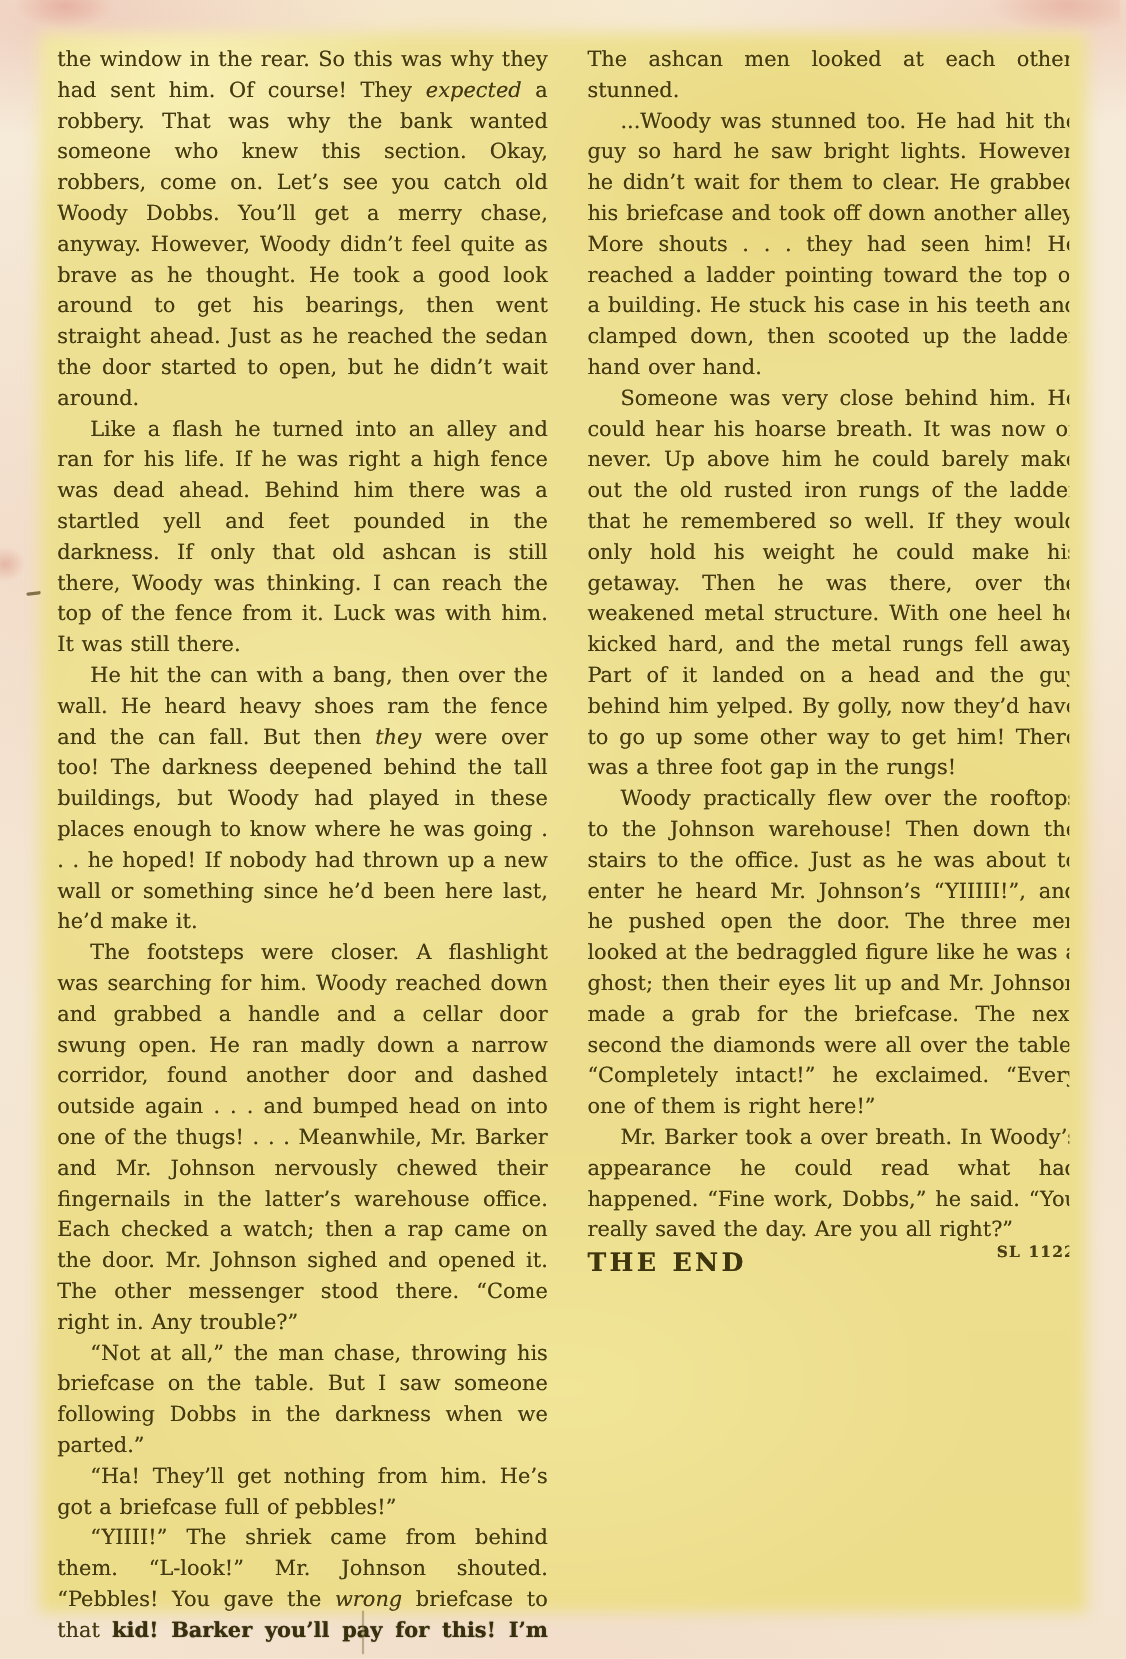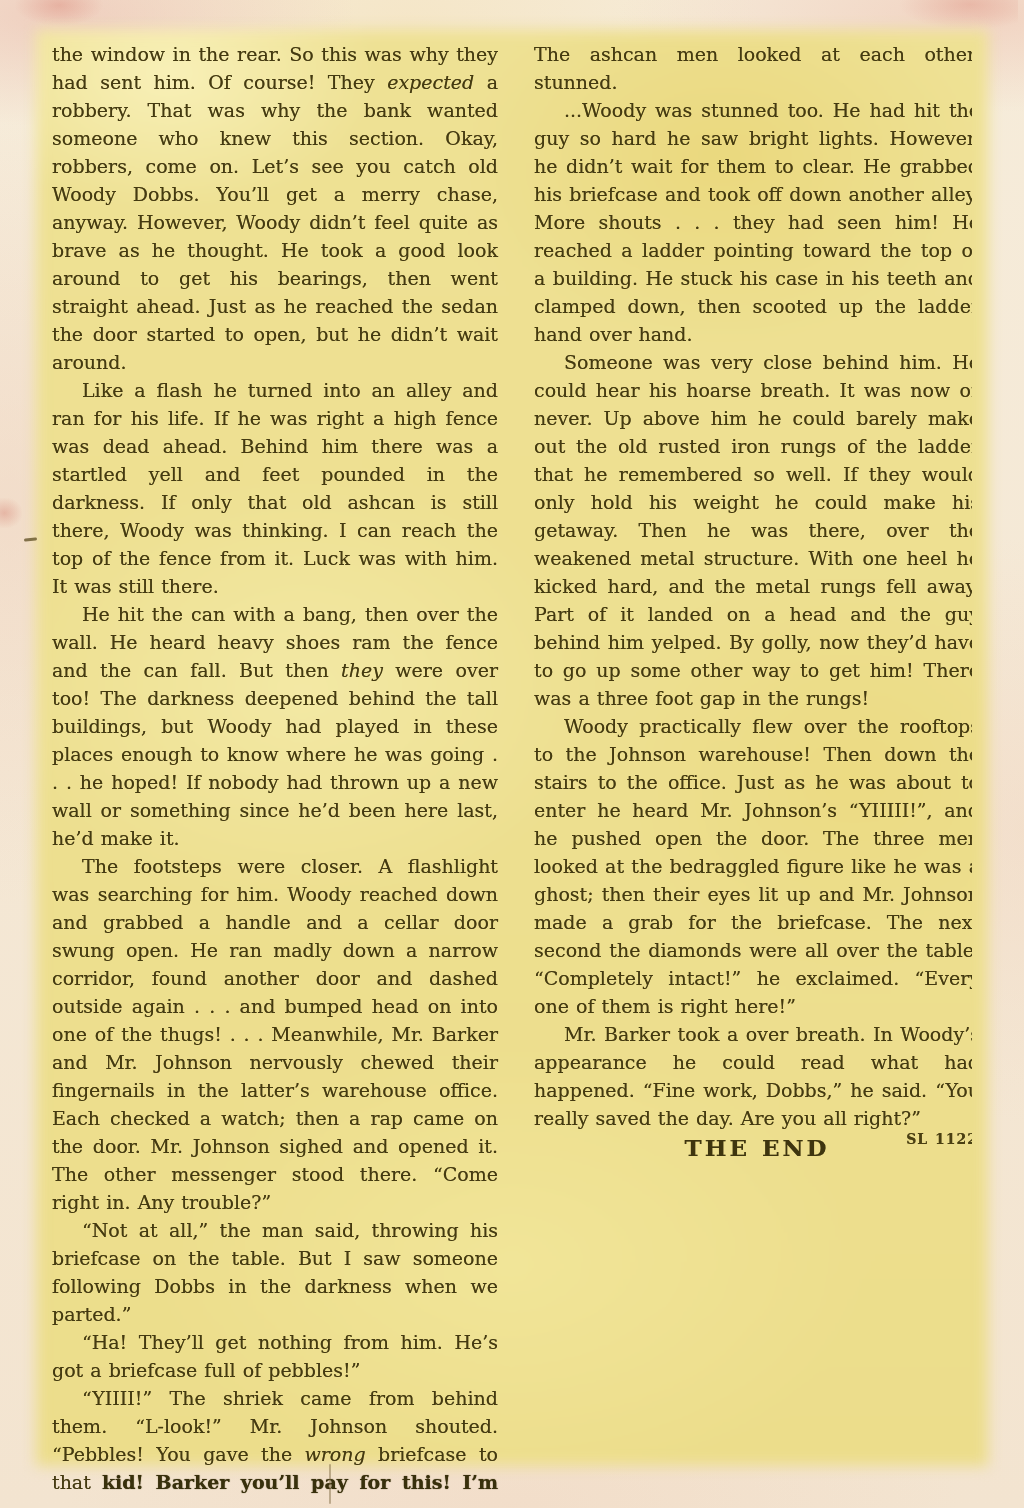--- a/index.html
+++ b/index.html
@@ -69,21 +69,21 @@
   .para {
     margin: 0;
     text-align: justify;
   }
   .para.indent { text-indent: 30px; }
   .italic { font-style: italic; }
   .bold { font-weight: bold; color: #38300c; text-shadow: 0 0 1px rgba(56,48,12,0.9); }
   .end-line {
     position: relative;
     margin-top: 2px;
-    text-align: center;
+    text-align: left;
   }
   .end-label {
     font-weight: bold;
     font-size: 23px;
     letter-spacing: 3px;
     color: #3e350f;
   }
   .issue-code {
     position: absolute;
     right: 2px;
@@ -140,21 +140,21 @@
   <div class="smudge top-right"></div>
   <div class="smudge left-mid"></div>
   <div class="yellow-bg"></div>
 
   <div class="content">
     <div class="column">
         <p class="para"><span>the window in the rear. So this was why they had sent him. Of course! They </span><span class="italic">expected</span><span> a robbery. That was why the bank wanted someone who knew this section. Okay, robbers, come on. Let’s see you catch old Woody Dobbs. You’ll get a merry chase, anyway. However, Woody didn’t feel quite as brave as he thought. He took a good look around to get his bearings, then went straight ahead. Just as he reached the sedan the door started to open, but he didn’t wait around.</span></p>
         <p class="para indent"><span>Like a flash he turned into an alley and ran for his life. If he was right a high fence was dead ahead. Behind him there was a startled yell and feet pounded in the darkness. If only that old ashcan is still there, Woody was thinking. I can reach the top of the fence from it. Luck was with him. It was still there.</span></p>
         <p class="para indent"><span>He hit the can with a bang, then over the wall. He heard heavy shoes ram the fence and the can fall. But then </span><span class="italic">they</span><span> were over too! The darkness deepened behind the tall buildings, but Woody had played in these places enough to know where he was going . . . he hoped! If nobody had thrown up a new wall or something since he’d been here last, he’d make it.</span></p>
         <p class="para indent"><span>The footsteps were closer. A flashlight was searching for him. Woody reached down and grabbed a handle and a cellar door swung open. He ran madly down a narrow corridor, found another door and dashed outside again . . . and bumped head on into one of the thugs! . . . Meanwhile, Mr. Barker and Mr. Johnson nervously chewed their fingernails in the latter’s warehouse office. Each checked a watch; then a rap came on the door. Mr. Johnson sighed and opened it. The other messenger stood there. “Come right in. Any trouble?”</span></p>
-        <p class="para indent"><span>“Not at all,” the man said, throwing his briefcase on the table. But I saw someone following Dobbs in the darkness when we parted.”</span></p>
+        <p class="para indent"><span>“Not at all,” the man chase, throwing his briefcase on the table. But I saw someone following Dobbs in the darkness when we parted.”</span></p>
         <p class="para indent"><span>“Ha! They’ll get nothing from him. He’s got a briefcase full of pebbles!”</span></p>
         <p class="para indent"><span>“YIIII!” The shriek came from behind them. “L-look!” Mr. Johnson shouted. “Pebbles! You gave the </span><span class="italic">wrong</span><span> briefcase to that </span><span class="bold">kid! Barker you’ll pay for this! I’m ruined!”</span></p>
       </div>
     <div class="column">
 
     <p class="para"><span>The ashcan men looked at each other, stunned.</span></p>
         <p class="para indent"><span>...Woody was stunned too. He had hit the guy so hard he saw bright lights. However, he didn’t wait for them to clear. He grabbed his briefcase and took off down another alley. More shouts . . . they had seen him! He reached a ladder pointing toward the top of a building. He stuck his case in his teeth and clamped down, then scooted up the ladder hand over hand.</span></p>
         <p class="para indent"><span>Someone was very close behind him. He could hear his hoarse breath. It was now or never. Up above him he could barely make out the old rusted iron rungs of the ladder that he remembered so well. If they would only hold his weight he could make his getaway. Then he was there, over the weakened metal structure. With one heel he kicked hard, and the metal rungs fell away. Part of it landed on a head and the guy behind him yelped. By golly, now they’d have to go up some other way to get him! There was a three foot gap in the rungs!</span></p>
         <p class="para indent"><span>Woody practically flew over the rooftops to the Johnson warehouse! Then down the stairs to the office. Just as he was about to enter he heard Mr. Johnson’s “YIIIII!”, and he pushed open the door. The three men looked at the bedraggled figure like he was a ghost; then their eyes lit up and Mr. Johnson made a grab for the briefcase. The next second the diamonds were all over the table. “Completely intact!” he exclaimed. “Every one of them is right here!”</span></p>
         <p class="para indent"><span>Mr. Barker took a over breath. In Woody’s appearance he could read what had happened. “Fine work, Dobbs,” he said. “You really saved the day. Are you all right?”</span></p>

